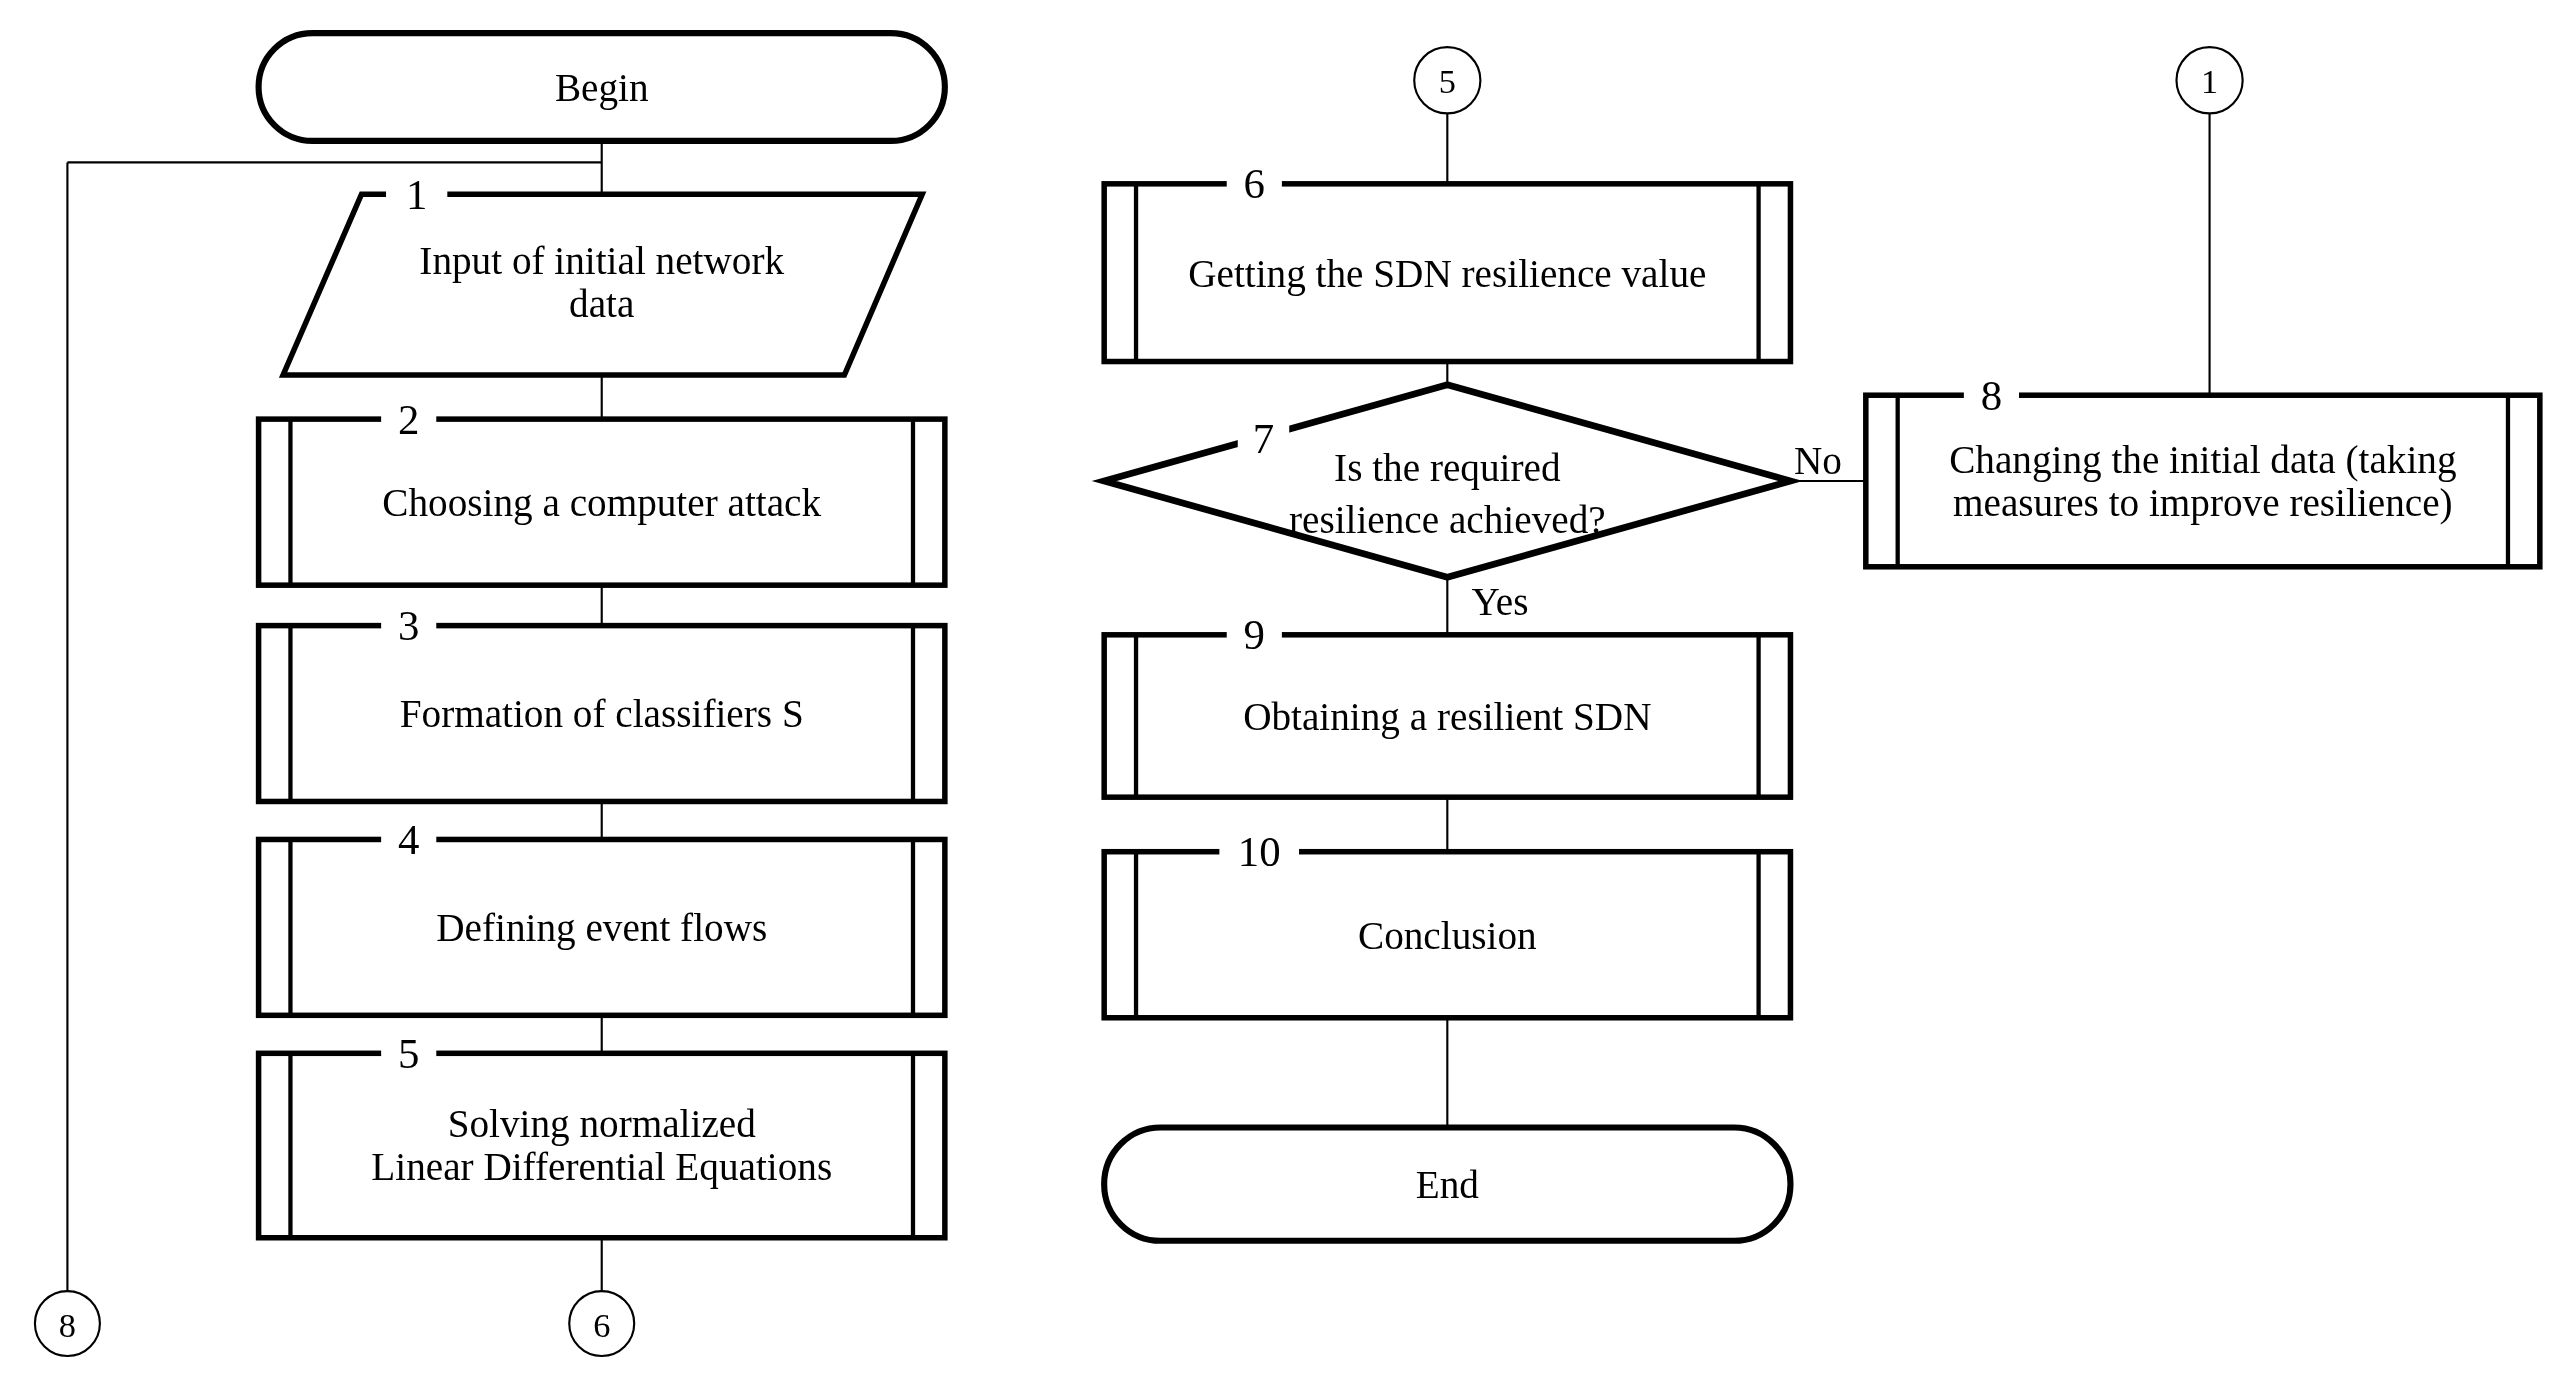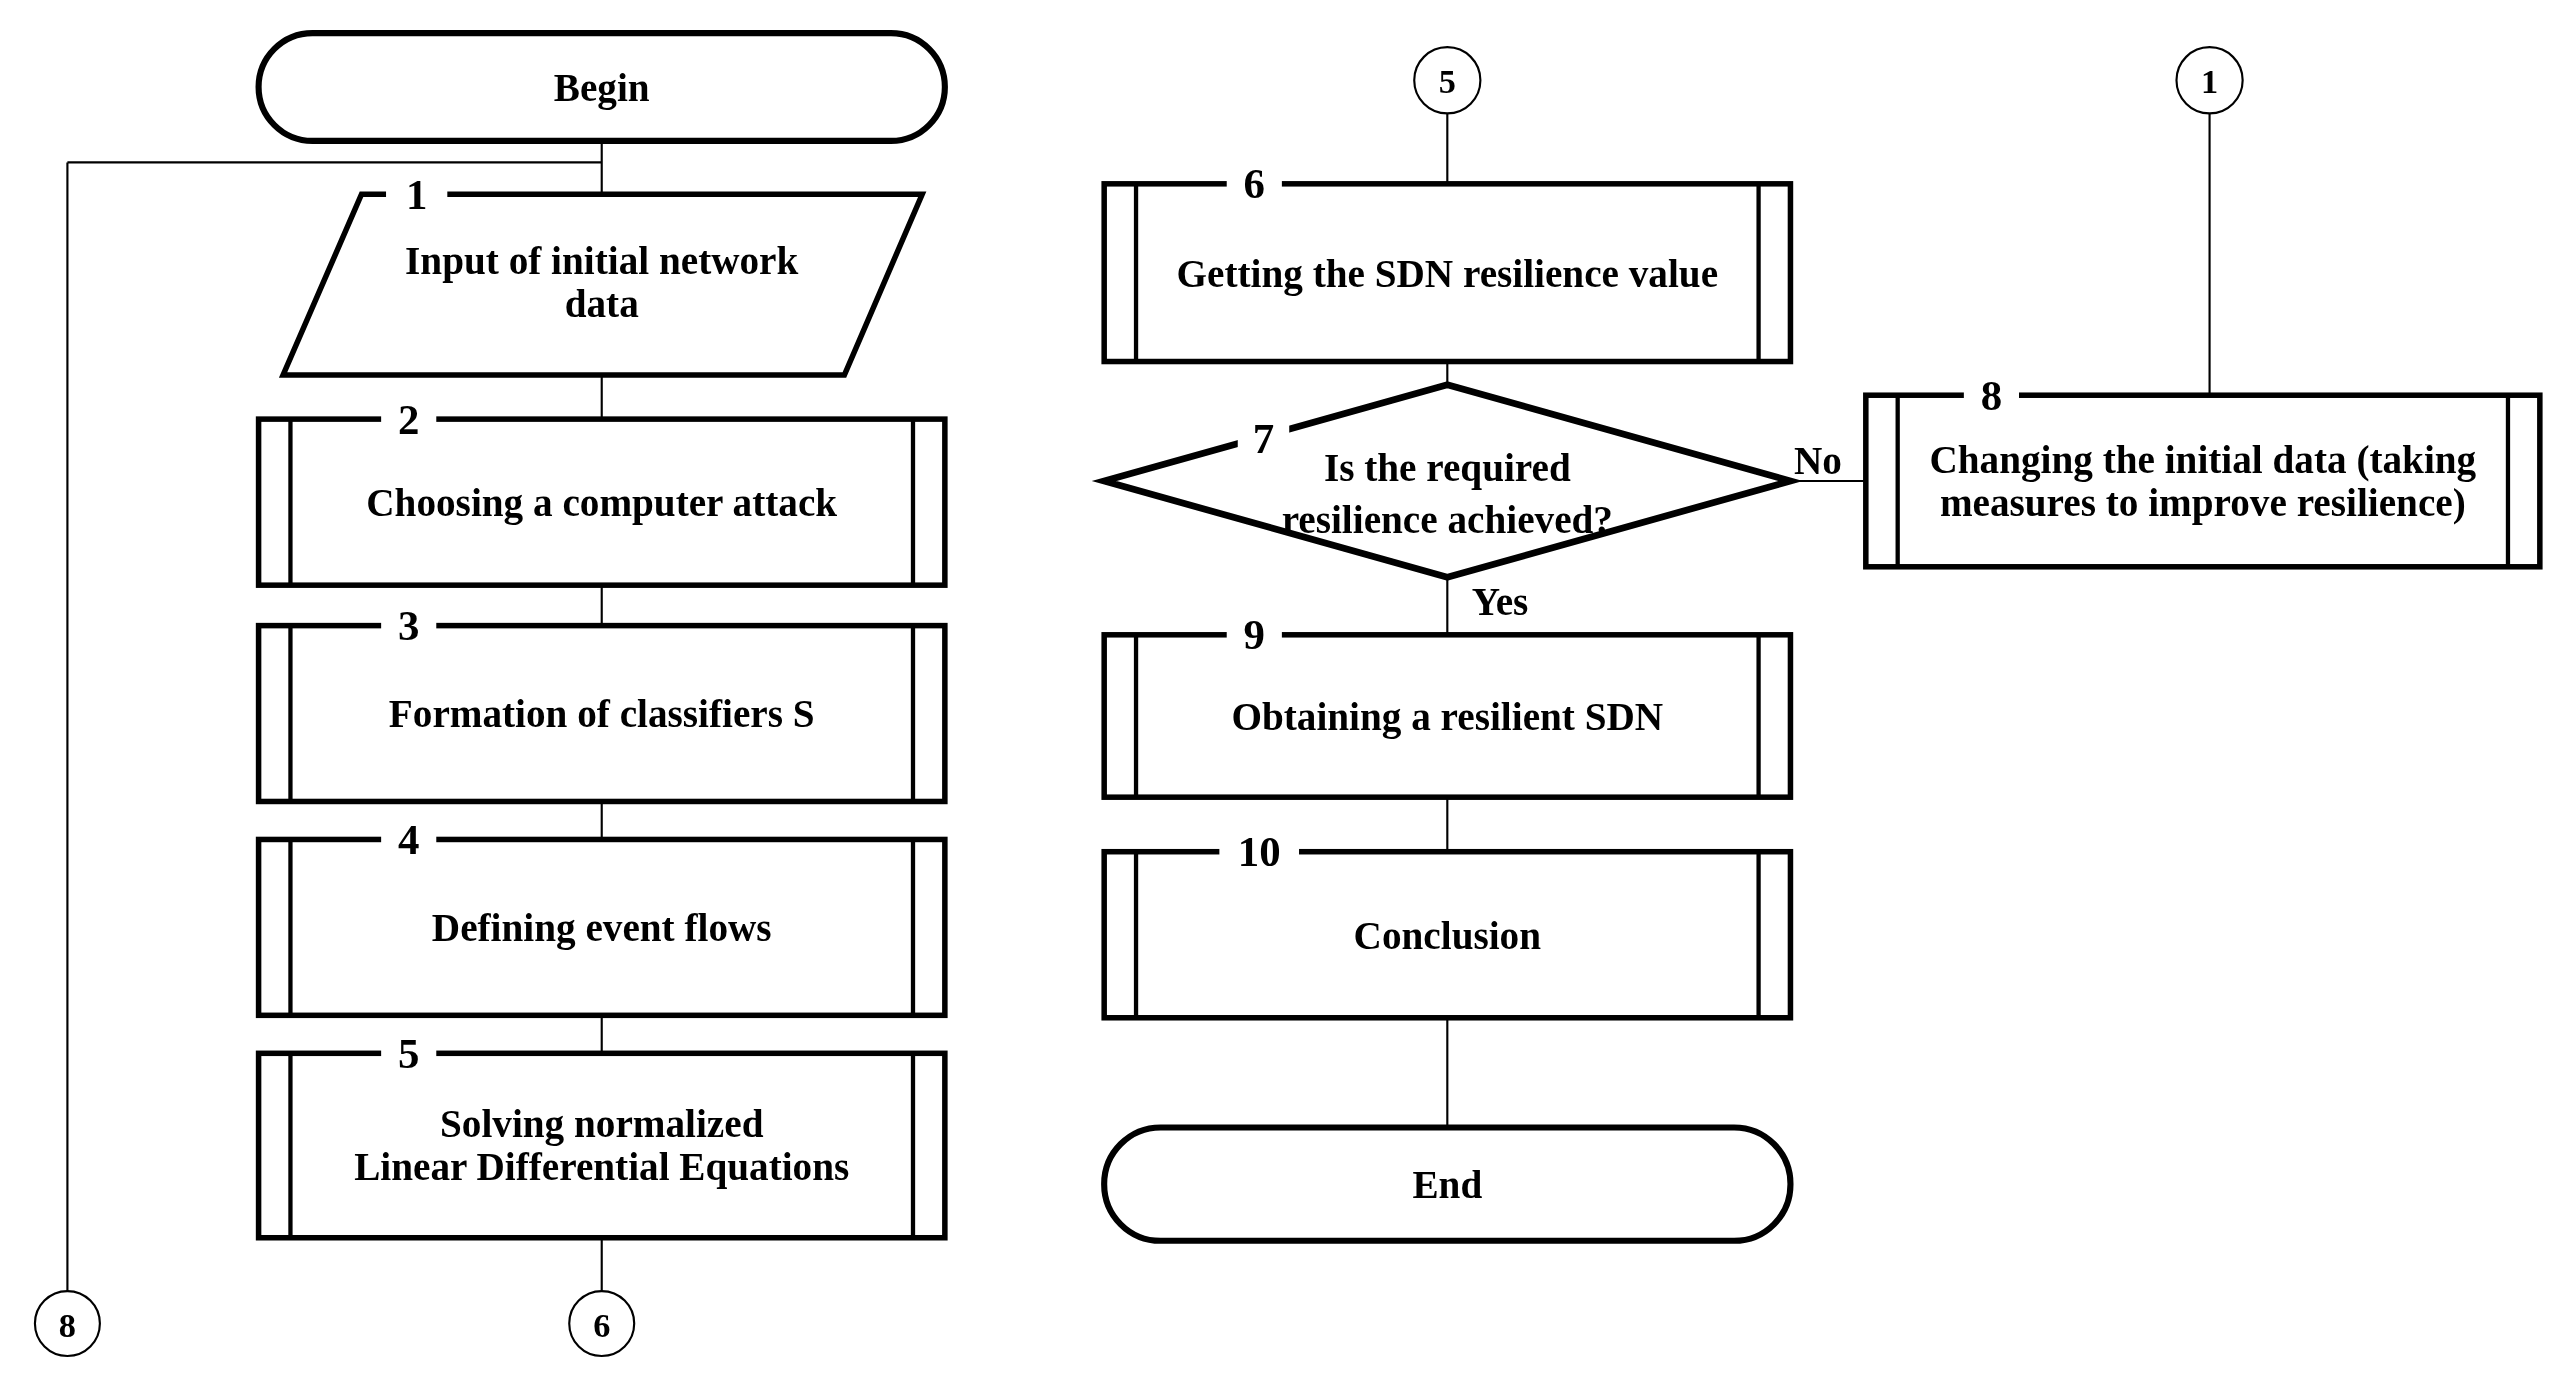--- a/index.html
+++ b/index.html
@@ -1,16 +1,16 @@
 <!DOCTYPE html>
 <html style="font-size:9.8px"><head>
 <meta charset="utf-8">
 <style>
   html,body{margin:0;padding:0;background:#ffffff;}
-  .stage{width:100%;display:block;font-weight:bold;}
+  .stage{width:100%;display:block;}
   svg{display:block;width:100%;height:auto;background:#ffffff;}
   .shape{fill:#ffffff;stroke:#000000;stroke-width:9;}
   .shape-thick{fill:#ffffff;stroke:#000000;stroke-width:11;}
   .stadium{fill:#ffffff;stroke:#000000;stroke-width:10;}
   .innerbar{stroke:#000000;stroke-width:7;}
   .conn{stroke:#000000;stroke-width:3.5;fill:none;}
   .cpage{fill:#ffffff;stroke:#000000;stroke-width:3.5;}
   .gap{fill:#ffffff;stroke:none;}
   text{font-family:"Liberation Serif","DejaVu Serif",serif;fill:#000000;}
   .t-node{font-size:64px;text-anchor:middle;}

